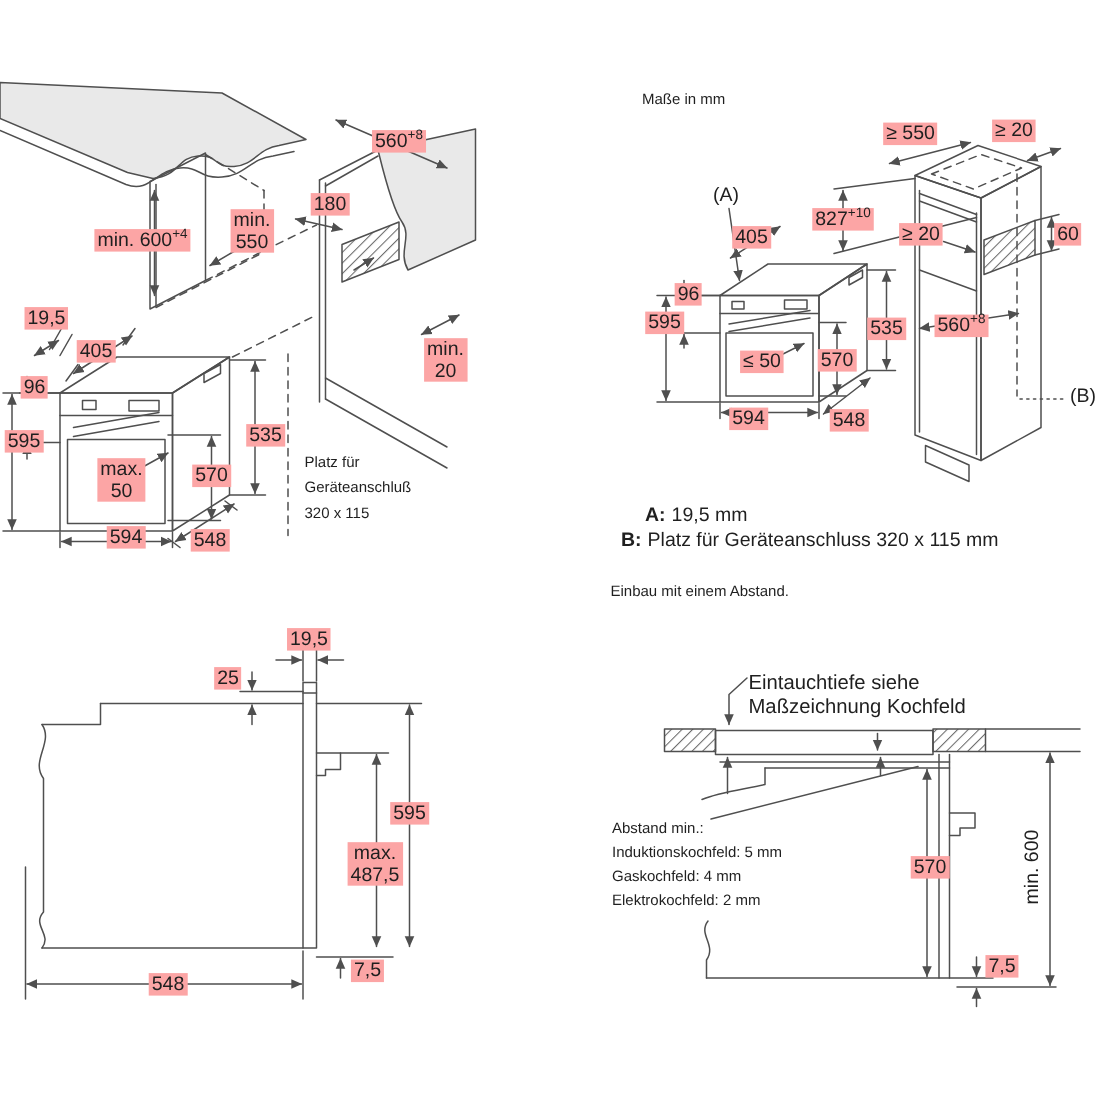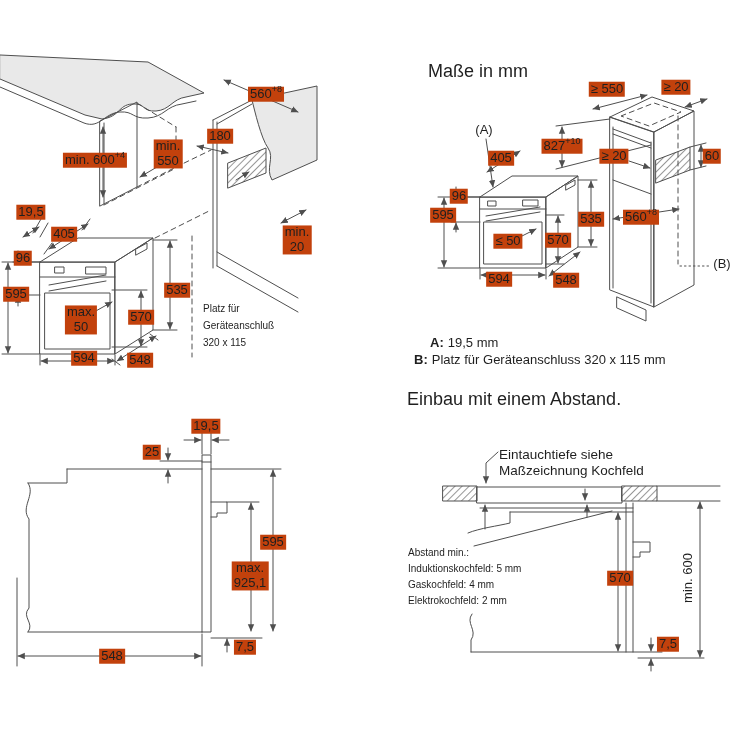--- a/index.html
+++ b/index.html
@@ -1,24 +1,24 @@
 <!DOCTYPE html>
 <html><head>
 <meta charset="utf-8">
 <style>
   html,body{margin:0;padding:0;background:#fff;}
   .canvas{position:relative;width:736px;height:736px;background:#ffffff;overflow:hidden;
           font-family:"Liberation Sans",sans-serif;color:#1f1f1f;}
   svg{position:absolute;left:0;top:0;}
   .lbl{position:absolute;font-size:13px;line-height:1.12;white-space:nowrap;color:#1f1f1f;}
   .ctr{transform:translate(-50%,-50%);text-align:center;}
-  .dim{background:#c2410c;padding:0 2px;}
+  .dim{background:#fca5a5;padding:0 2px;}
   .blk{line-height:16px;}
   .blk div{white-space:nowrap;}
-  .hd{font-size:18px;}
+  .hd{font-size:10px;}
   .rot{transform:translate(-50%,-50%) rotate(-90deg);background:#fff;padding:0 2px;}
   .bold{font-weight:bold;margin-right:4px;}
   sup{font-size:9px;line-height:0;vertical-align:super;}
 </style>
 </head>
 <body>
 
 <div class="canvas">
 
 <svg width="736" height="736" viewBox="0 0 736 736">
@@ -256,21 +256,21 @@
 <div class="lbl ctr dim" style="left:641px;top:217px"><span>560</span><sup>+8</sup></div>
 <div class="lbl ctr" style="left:722px;top:264px">(B)</div>
 <div class="lbl" style="left:430px;top:336px"><span class="bold">A:</span><span>19,5 mm</span></div>
 <div class="lbl" style="left:414px;top:353px"><span class="bold">B:</span><span>Platz für Geräteanschluss 320 x 115 mm</span></div>
 
 <div class="lbl ctr dim" style="left:206px;top:426px">19,5</div>
 <div class="lbl ctr dim" style="left:152px;top:452px">25</div>
 <div class="lbl ctr dim" style="left:273px;top:542px">595</div>
 <div class="lbl ctr dim" style="left:250px;top:576px">
       <div>max.</div>
-      <div>925,1</div>
+      <div>487,5</div>
     </div>
 <div class="lbl ctr dim" style="left:112px;top:656px">548</div>
 <div class="lbl ctr dim" style="left:245px;top:647px">7,5</div>
 
 <div class="lbl hd" style="left:407px;top:389px">Einbau mit einem Abstand.</div>
 <div class="lbl blk" style="left:499px;top:447px;font-size:13.5px">
   <div>Eintauchtiefe siehe</div>
       <div>Maßzeichnung Kochfeld</div>
 </div>
 <div class="lbl blk" style="left:408px;top:545px;font-size:10px">

